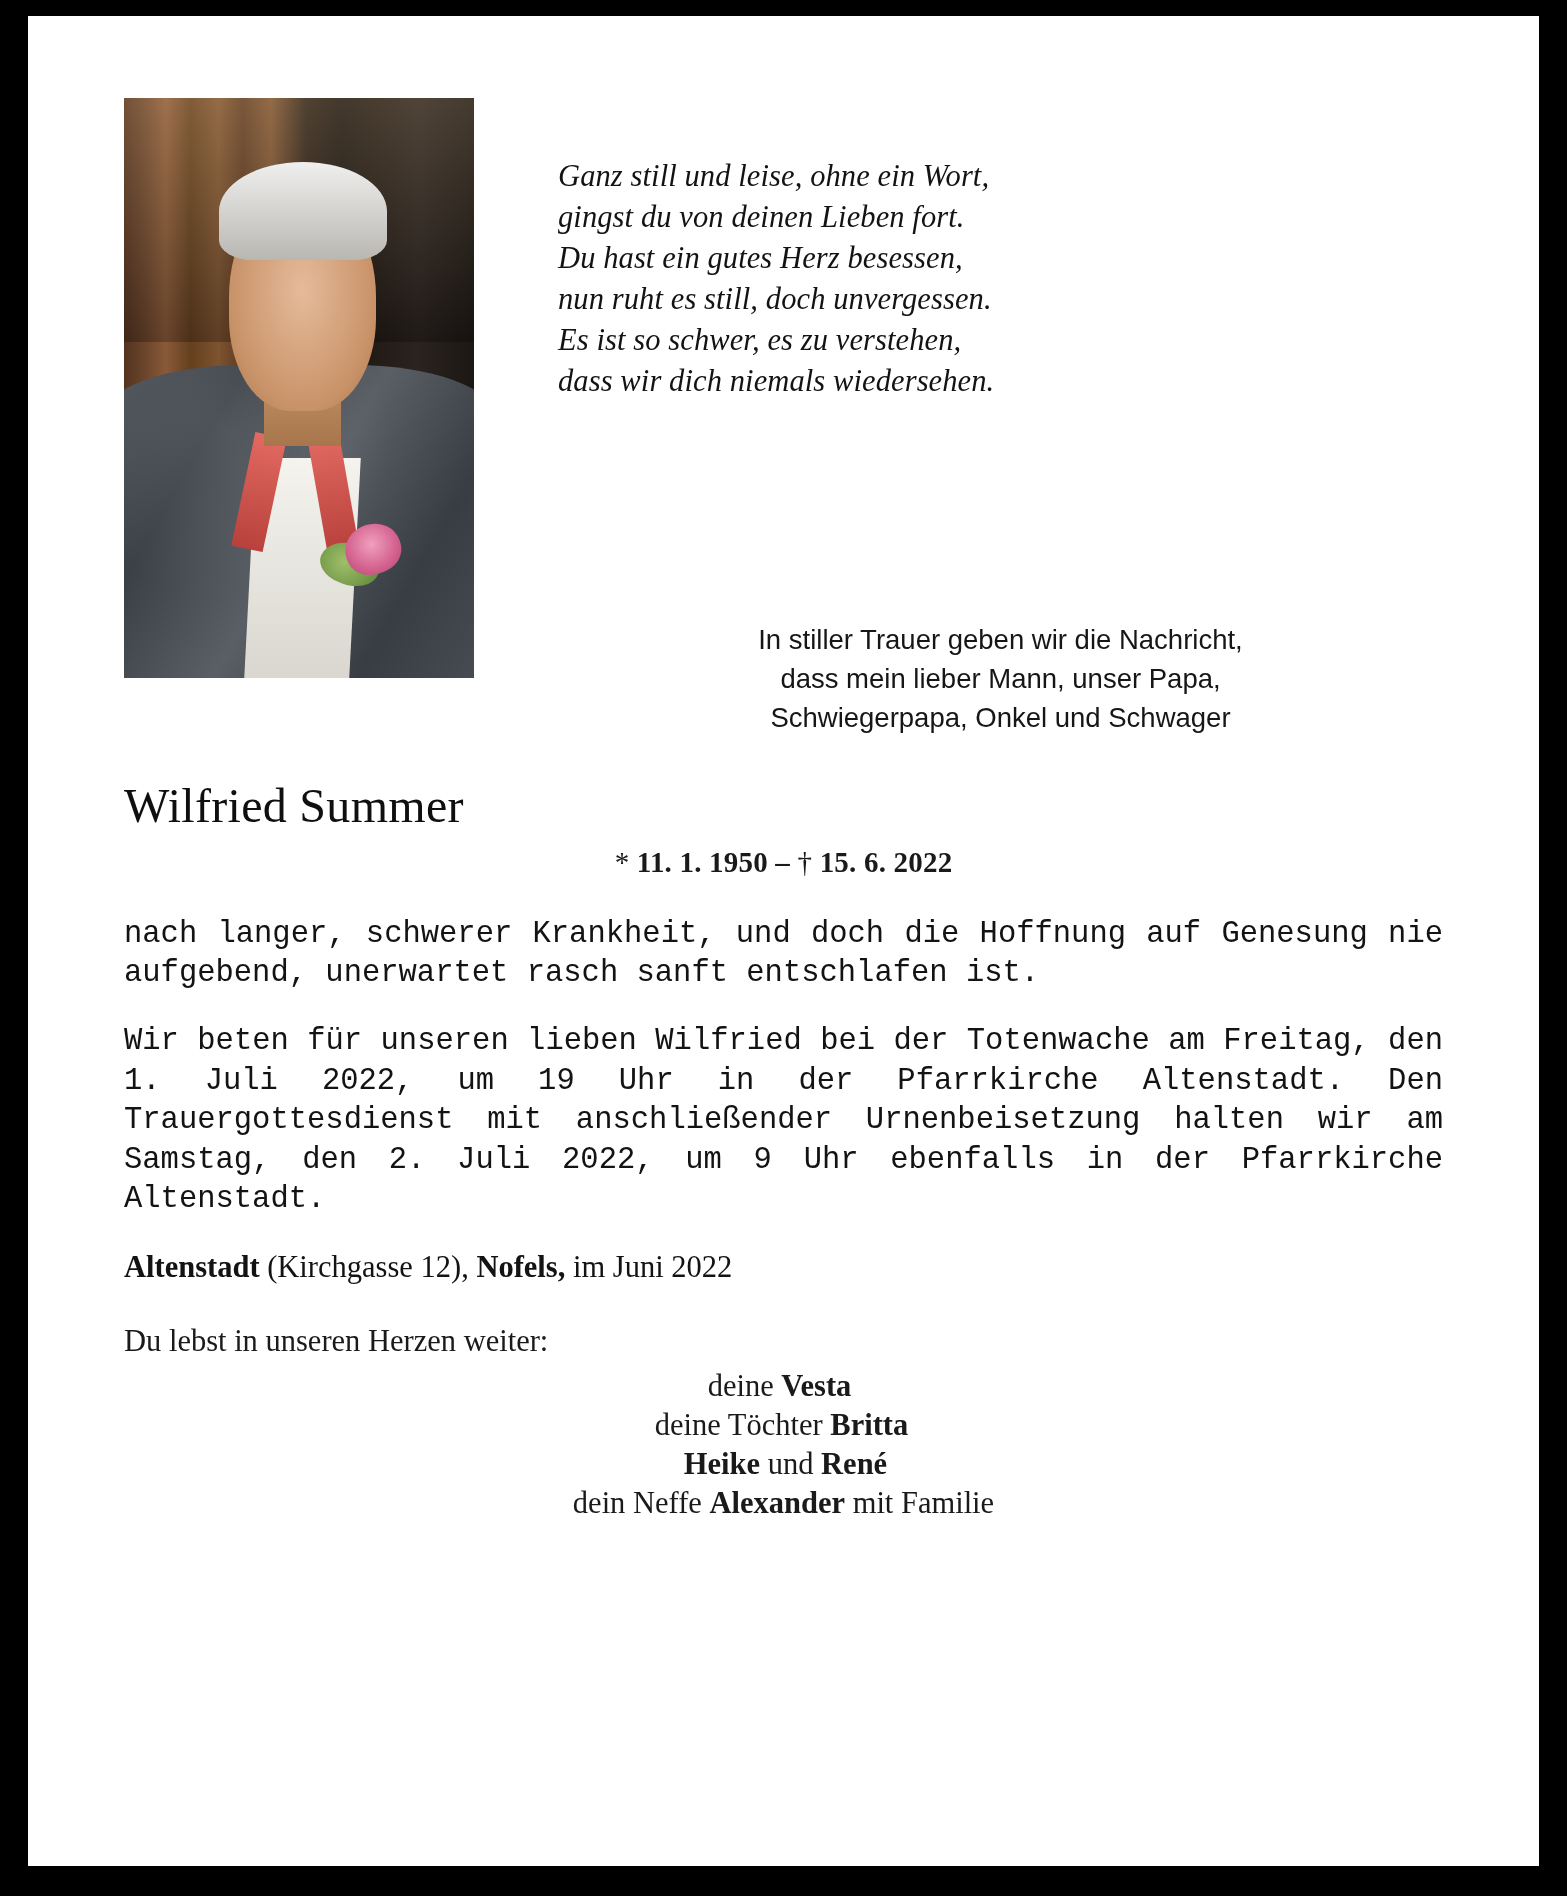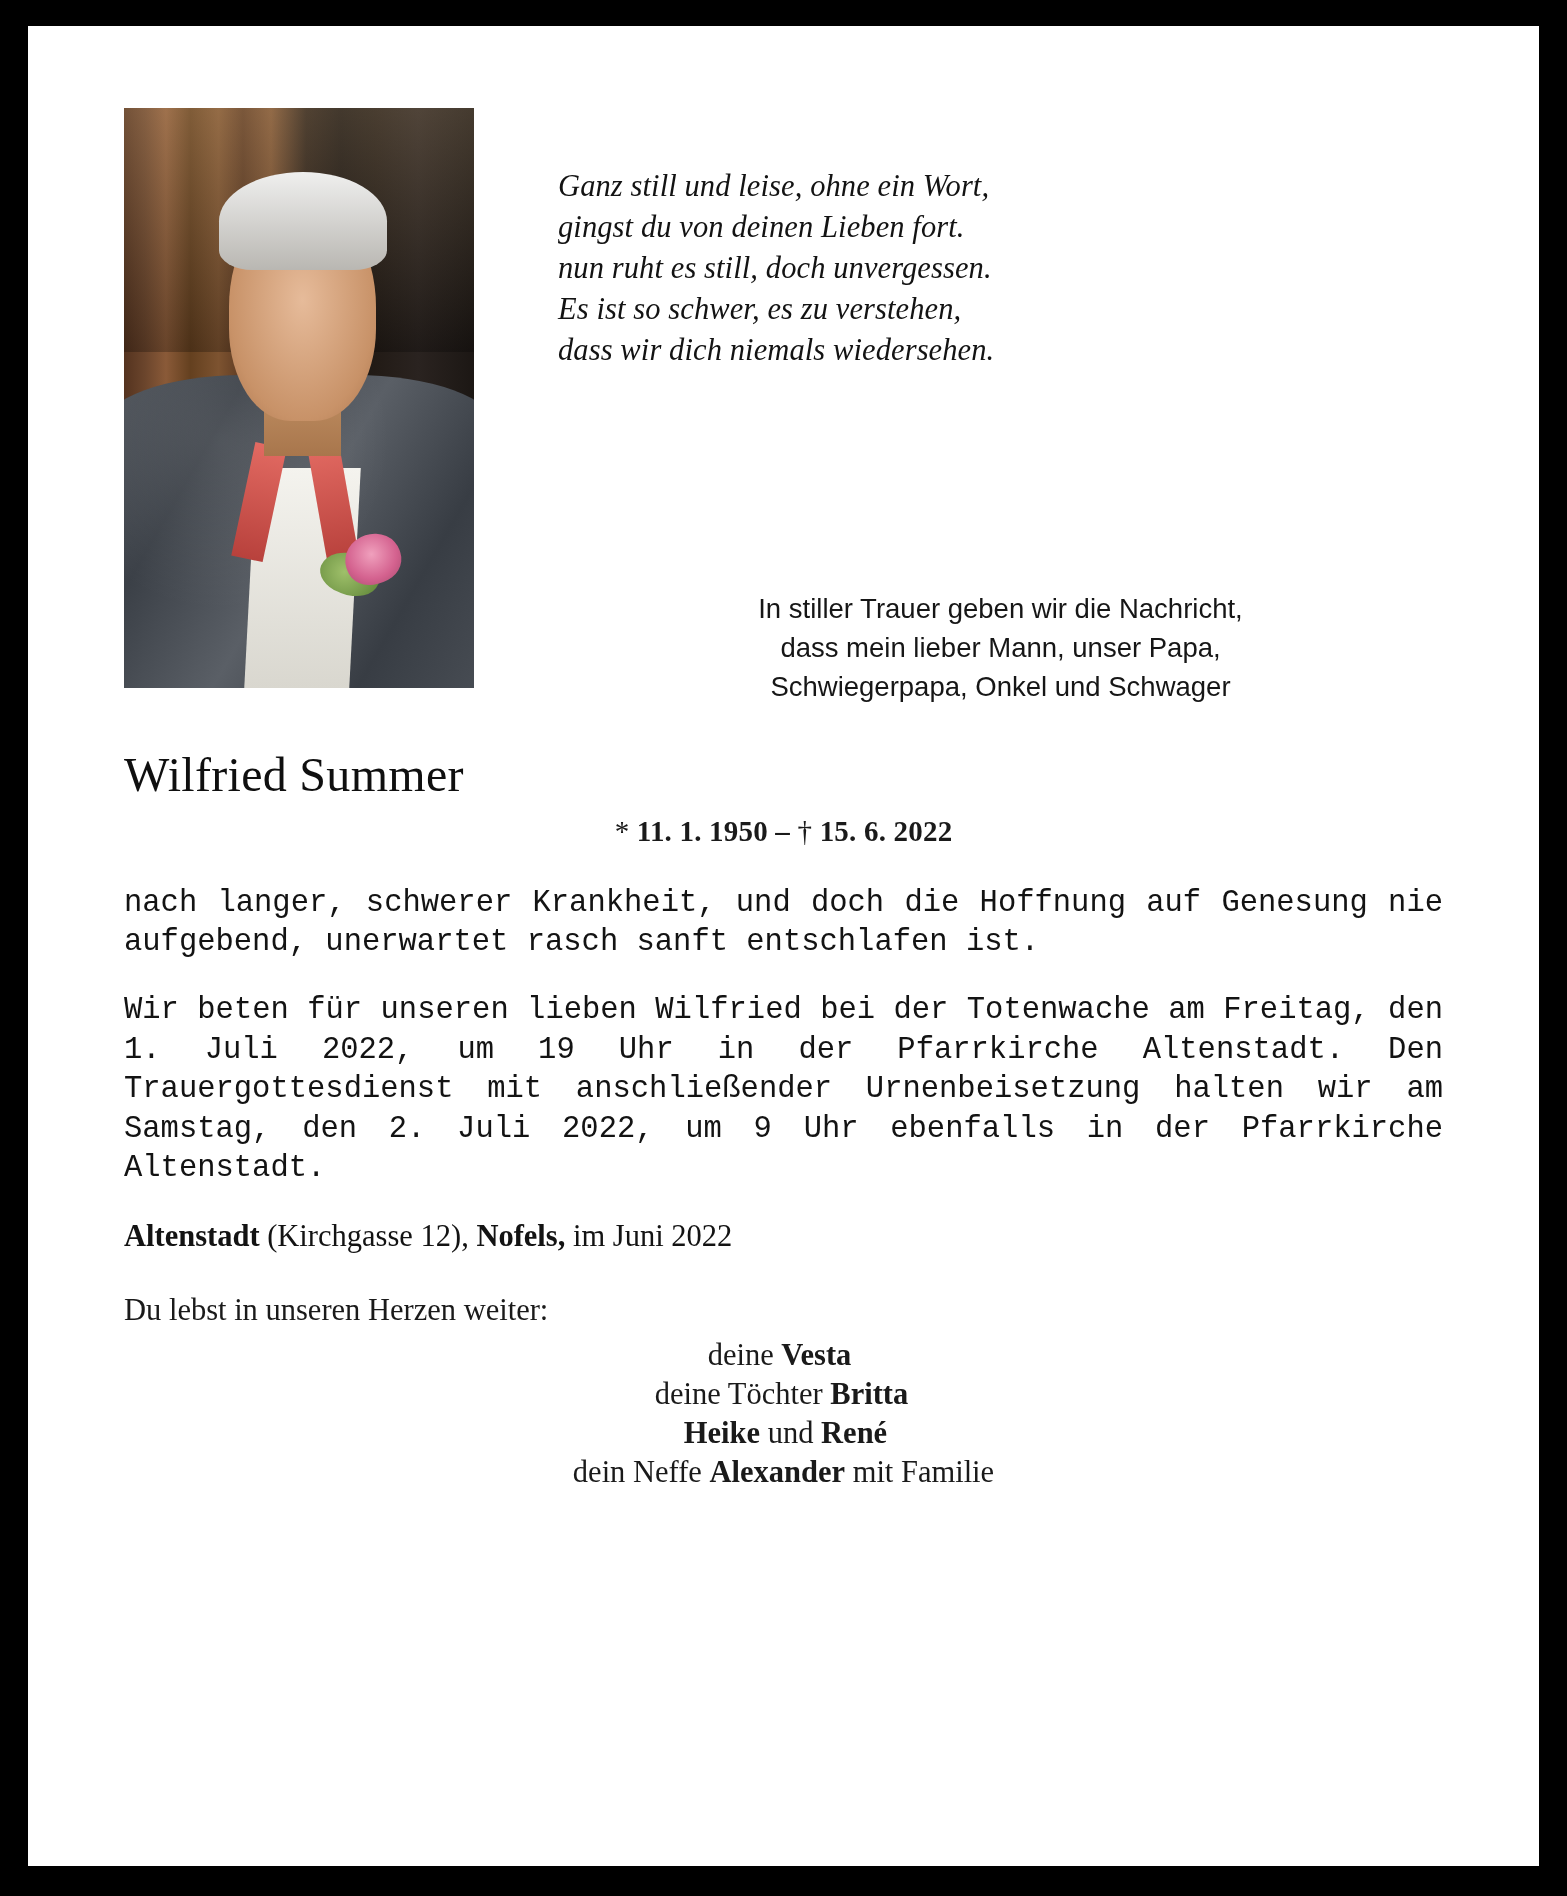--- a/index.html
+++ b/index.html
@@ -11,21 +11,21 @@
     width: 1567px;
     height: 1896px;
     font-family: "Liberation Serif", serif;
     color: #1a1a1a;
   }
   .obituary-frame {
     box-sizing: border-box;
     width: 1567px;
     height: 1896px;
     background: #000000;
-    padding: 26px 28px 30px 28px;
+    padding: 16px 28px 30px 28px;
   }
   .obituary-card {
     box-sizing: border-box;
     width: 100%;
     height: 100%;
     background: #ffffff;
     position: relative;
     padding: 82px 96px 40px 96px;
   }
 
@@ -243,20 +243,21 @@
           <div class="neck"></div>
           <div class="head"></div>
           <div class="hair"></div>
         </div>
       </div>
 
       <div class="verse-wrap">
         <div class="verse">
           <div>Ganz still und leise, ohne ein Wort,</div>
           <div>gingst du von deinen Lieben fort.</div>
+          <div>Du hast ein gutes Herz besessen,</div>
           <div>nun ruht es still, doch unvergessen.</div>
           <div>Es ist so schwer, es zu verstehen,</div>
           <div>dass wir dich niemals wiedersehen.</div>
         </div>
 
         <div class="announce">
           <div>In stiller Trauer geben wir die Nachricht,</div>
           <div>dass mein lieber Mann, unser Papa,</div>
           <div>Schwiegerpapa, Onkel und Schwager</div>
         </div>

